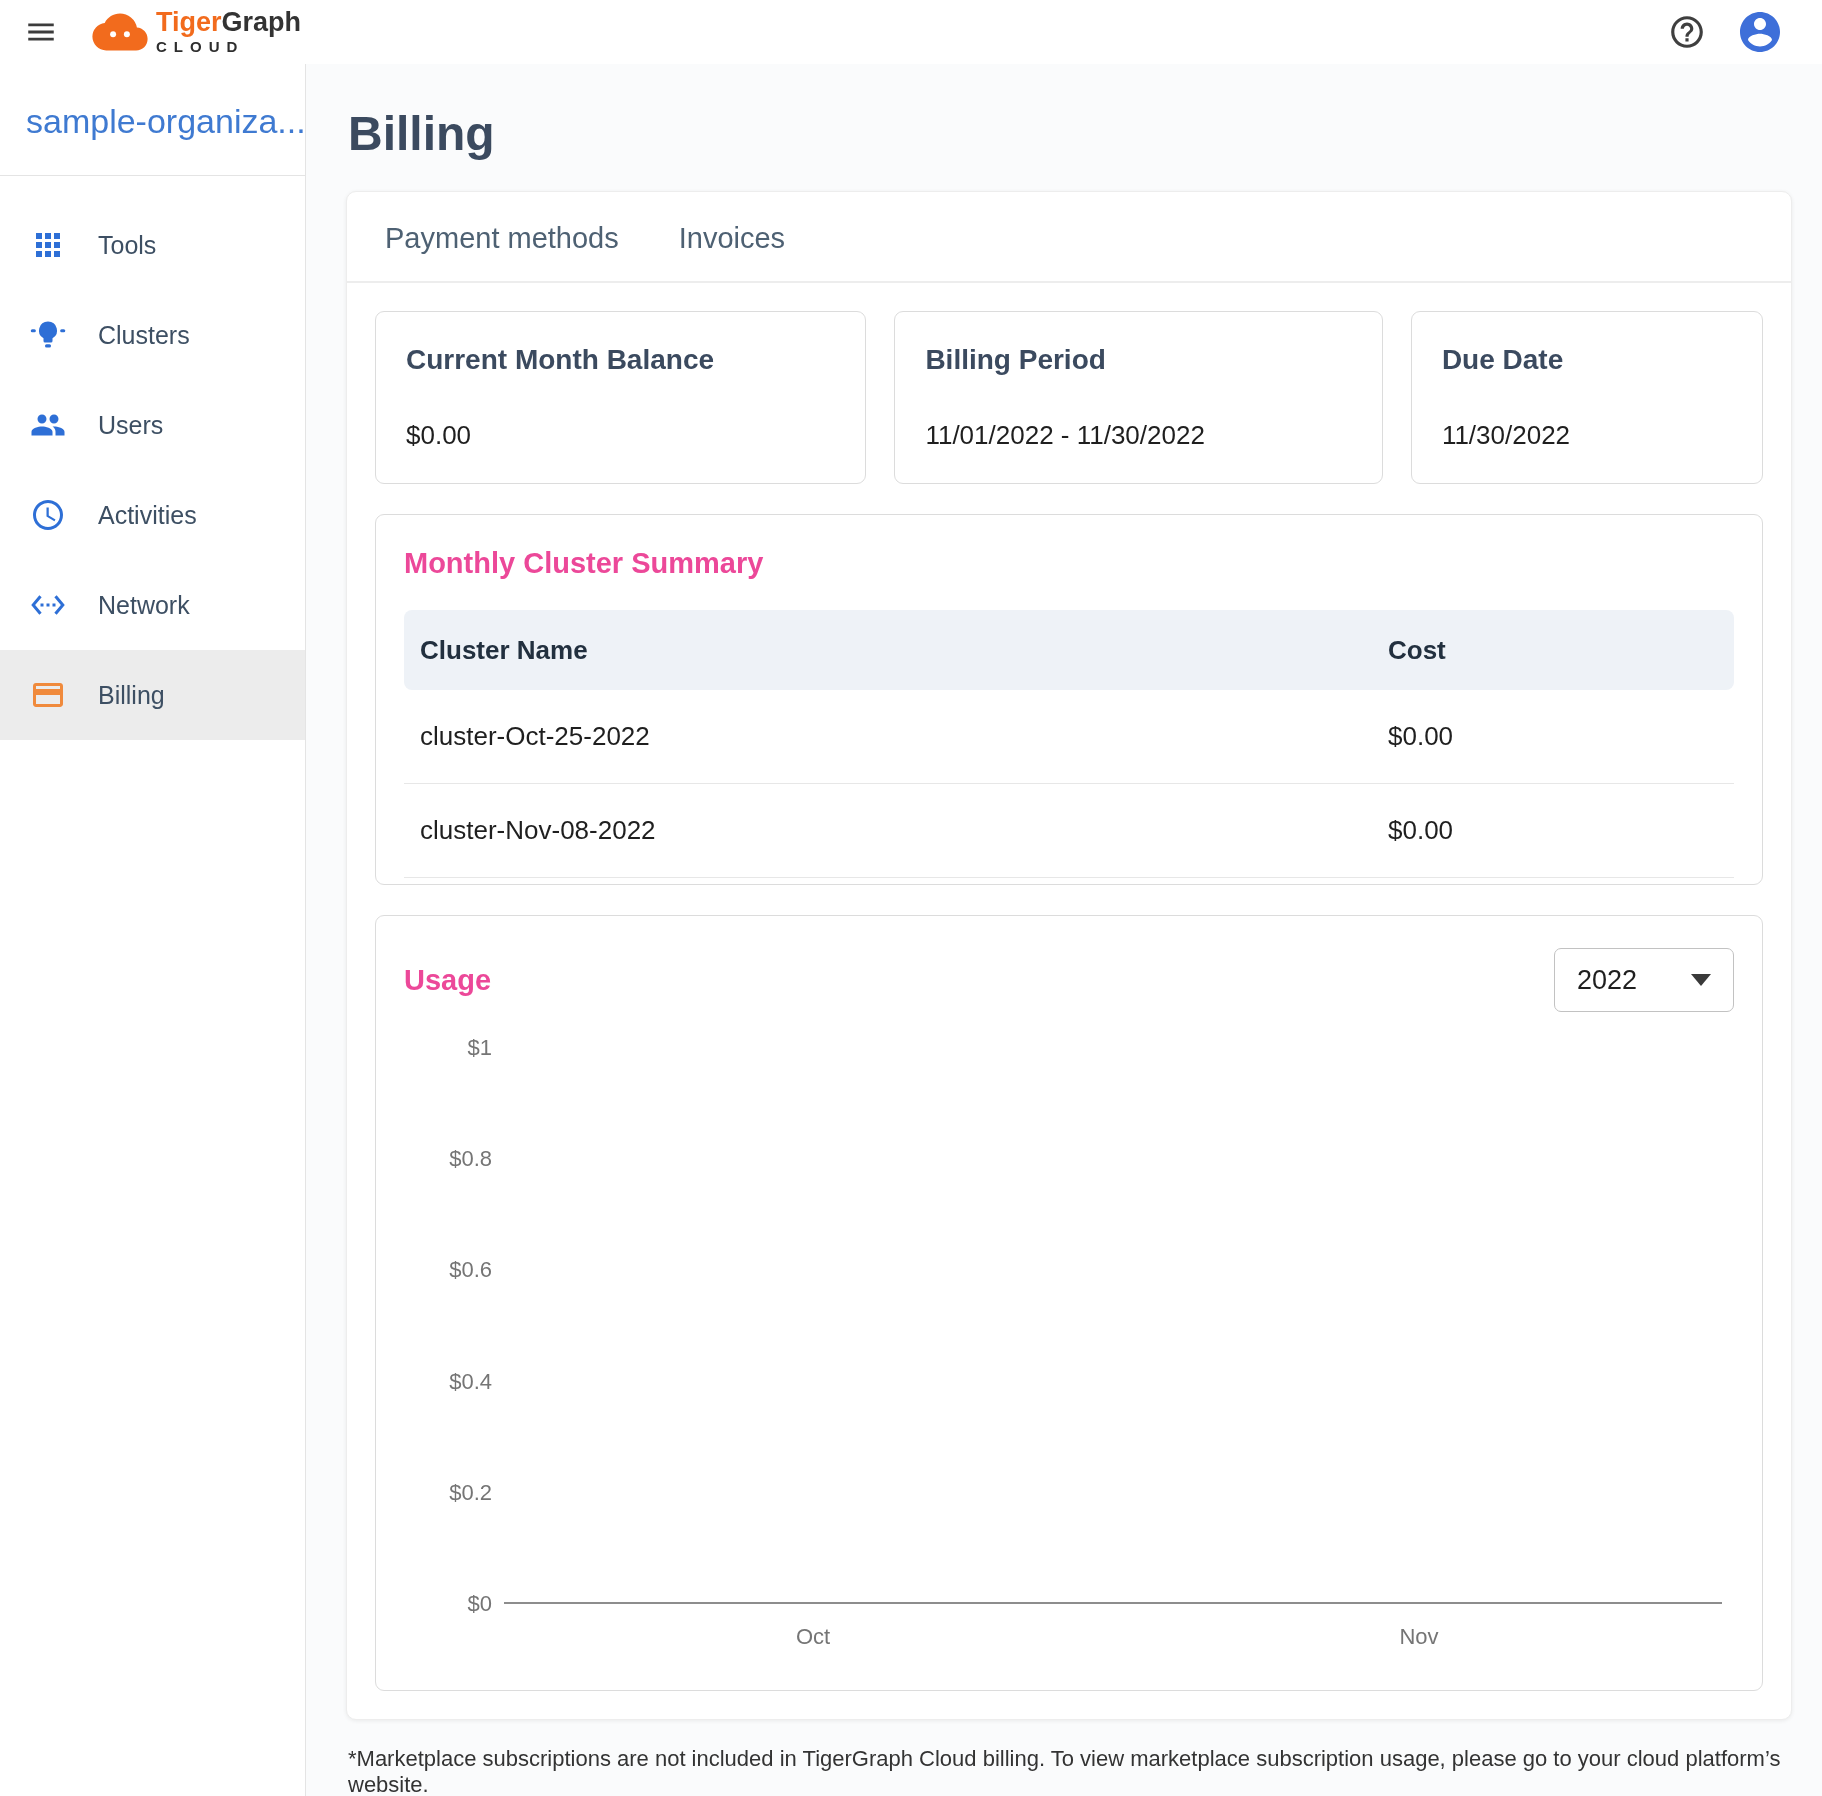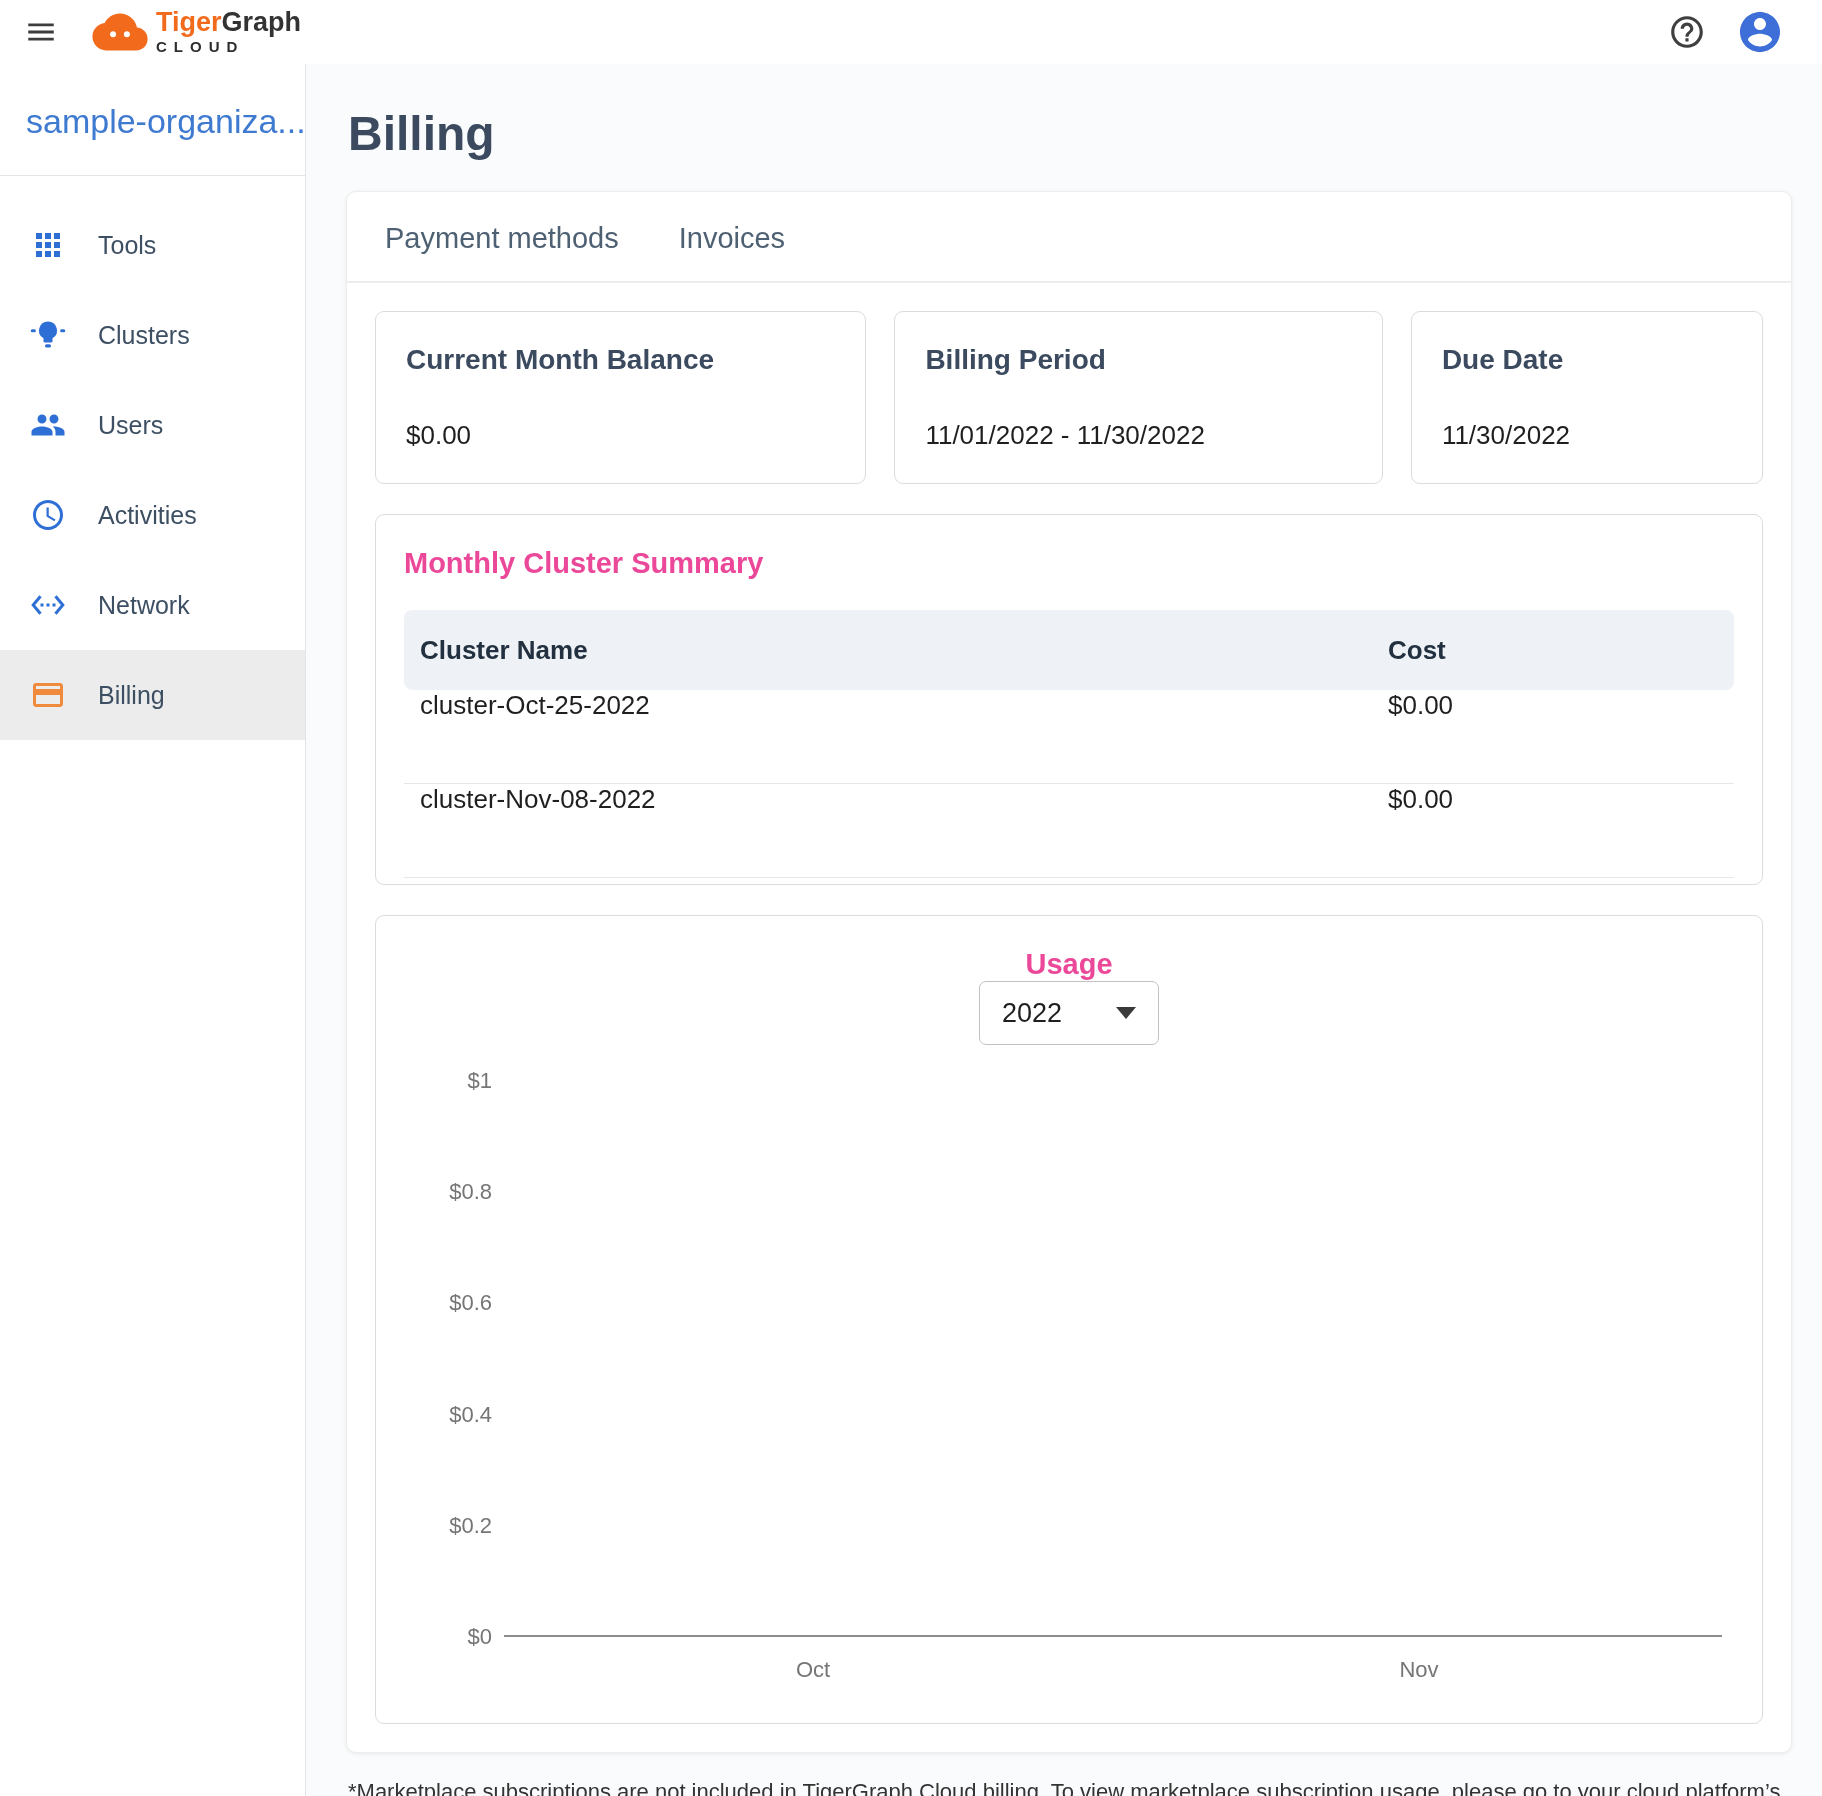--- a/index.html
+++ b/index.html
@@ -50,26 +50,26 @@
   .cards-row { display:flex; gap:28px; }
   .stat-card { border:1px solid #dcdcdc; border-radius:9px; background:#fff; padding:32px 30px; }
   .stat-card.w1 { flex:1.48; } .stat-card.w2 { flex:1.47; } .stat-card.w3 { flex:1; }
   .stat-title { font-size:28px; font-weight:700; color:#3B4A5F; }
   .stat-value { margin-top:44px; font-size:26px; color:#1f1f1f; }
 
   .section-card { border:1px solid #dcdcdc; border-radius:9px; background:#fff; margin-top:30px; padding:32px 28px 6px; }
   .section-title { font-size:29px; font-weight:700; color:#ec4899; }
 
   .table-header { margin-top:30px; background:#eef2f7; border-radius:8px; display:flex; align-items:center; height:80px; padding:0 16px; font-size:26px; font-weight:700; color:#22303f; }
-  .table-row { display:flex; align-items:flex-start; height:94px; padding:0 16px; border-bottom:1px solid #e7e7e7; font-size:26px; color:#1f1f1f; }
+  .table-row { display:flex; align-items:center; height:94px; padding:0 16px; border-bottom:1px solid #e7e7e7; font-size:26px; color:#1f1f1f; }
   .col-name { flex:1; }
   .col-cost { width:330px; }
 
   .usage-card { padding-bottom:34px; }
-  .usage-header { display:flex; align-items:center; justify-content:space-between;flex-direction:column; }
+  .usage-header { display:flex; align-items:center; justify-content:space-between; }
   .year-select { border:1px solid #c2c2c2; border-radius:7px; height:64px; width:180px; display:flex; align-items:center; justify-content:space-between; padding:0 22px; font-size:27px; color:#1f1f1f; cursor:pointer; background:#fff; }
   .caret { width:0; height:0; border-left:10px solid transparent; border-right:10px solid transparent; border-top:12px solid #3a3a3a; }
 
   .chart { position:relative; height:624px; margin-top:20px; }
   .plot { position:absolute; left:106px; right:12px; top:16px; bottom:52px; }
   .axis-line { position:absolute; left:-6px; right:0; bottom:0; border-bottom:2px solid #8d8d8d; }
   .ytick { position:absolute; left:-104px; width:86px; text-align:right; transform:translateY(-50%); font-size:22px; color:#757575; }
   .xlabel { position:absolute; bottom:-46px; transform:translateX(-50%); font-size:22px; color:#757575; }
 
   .footnote { margin:26px 2px 0 2px; font-size:22px; color:#333; }

